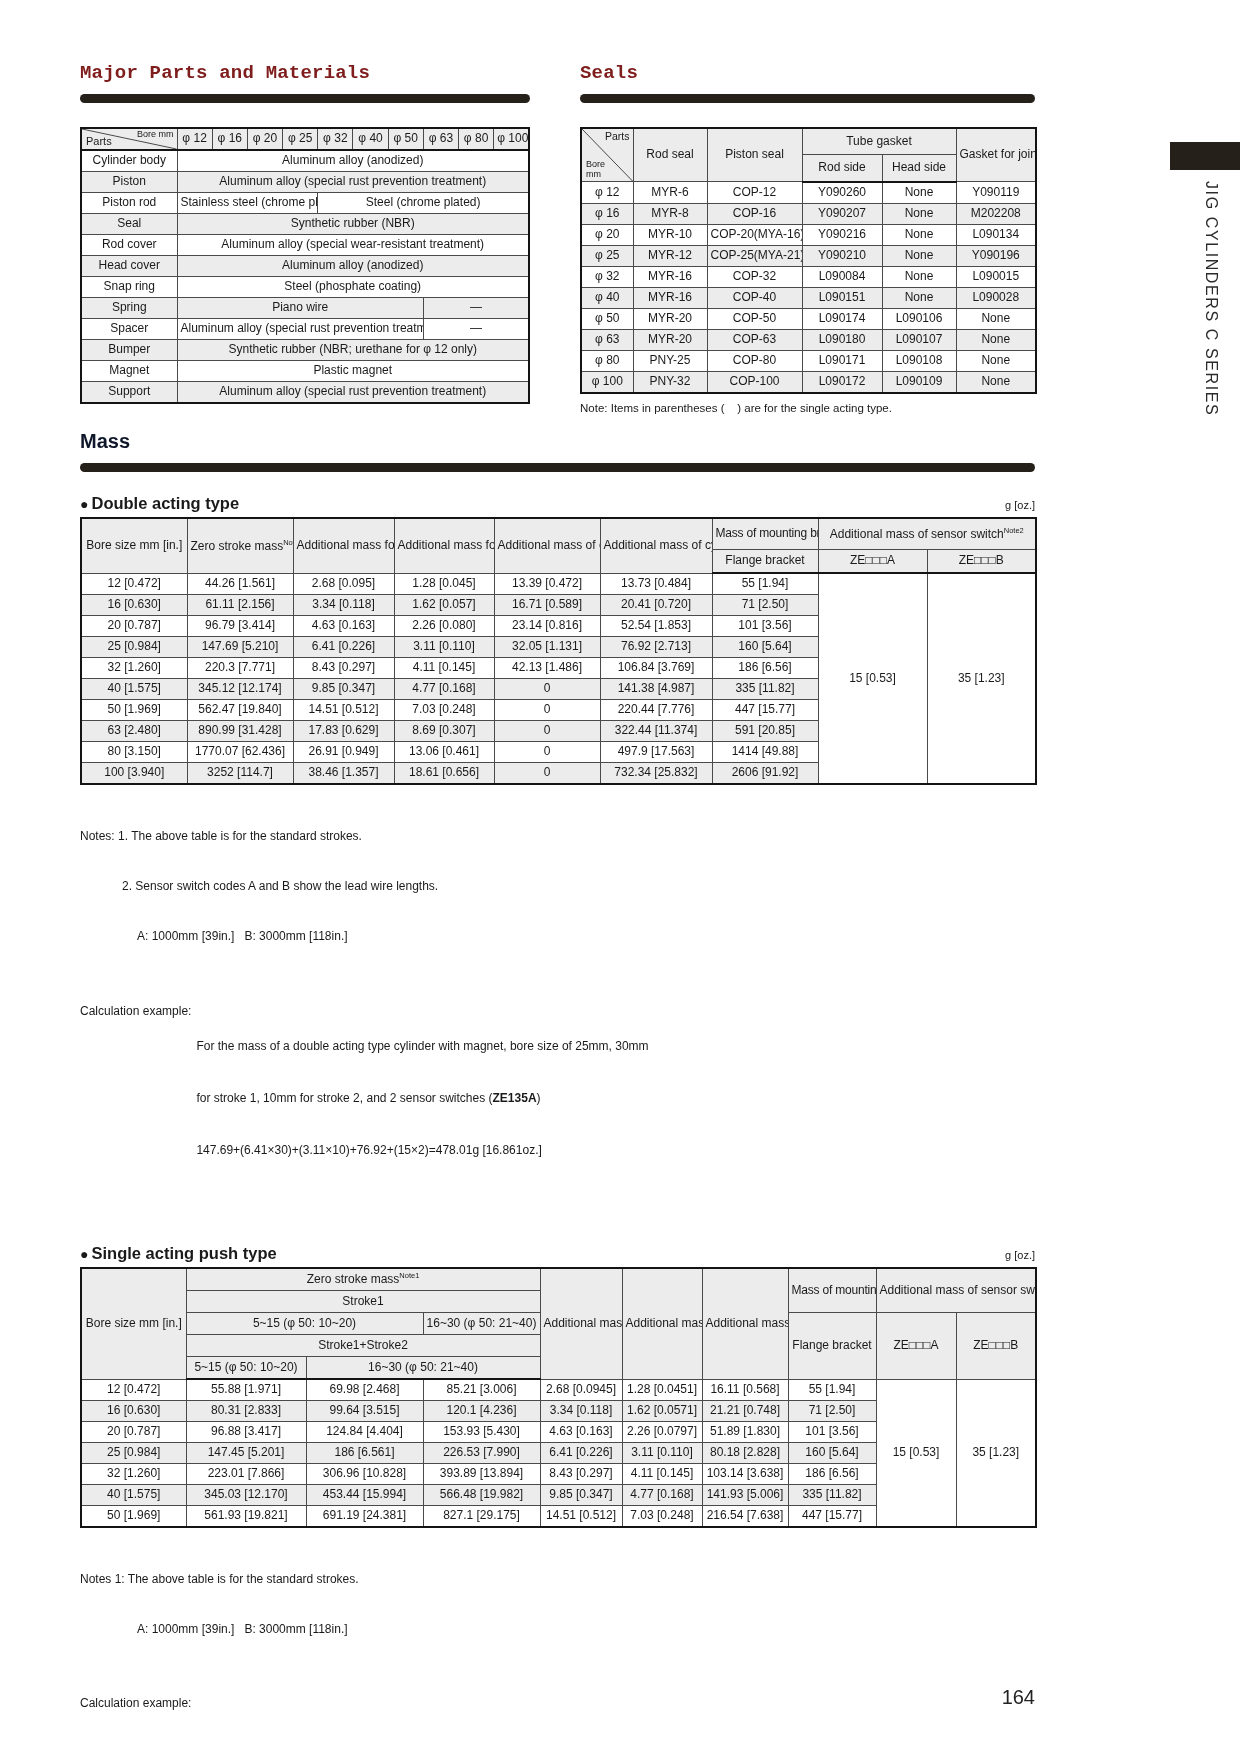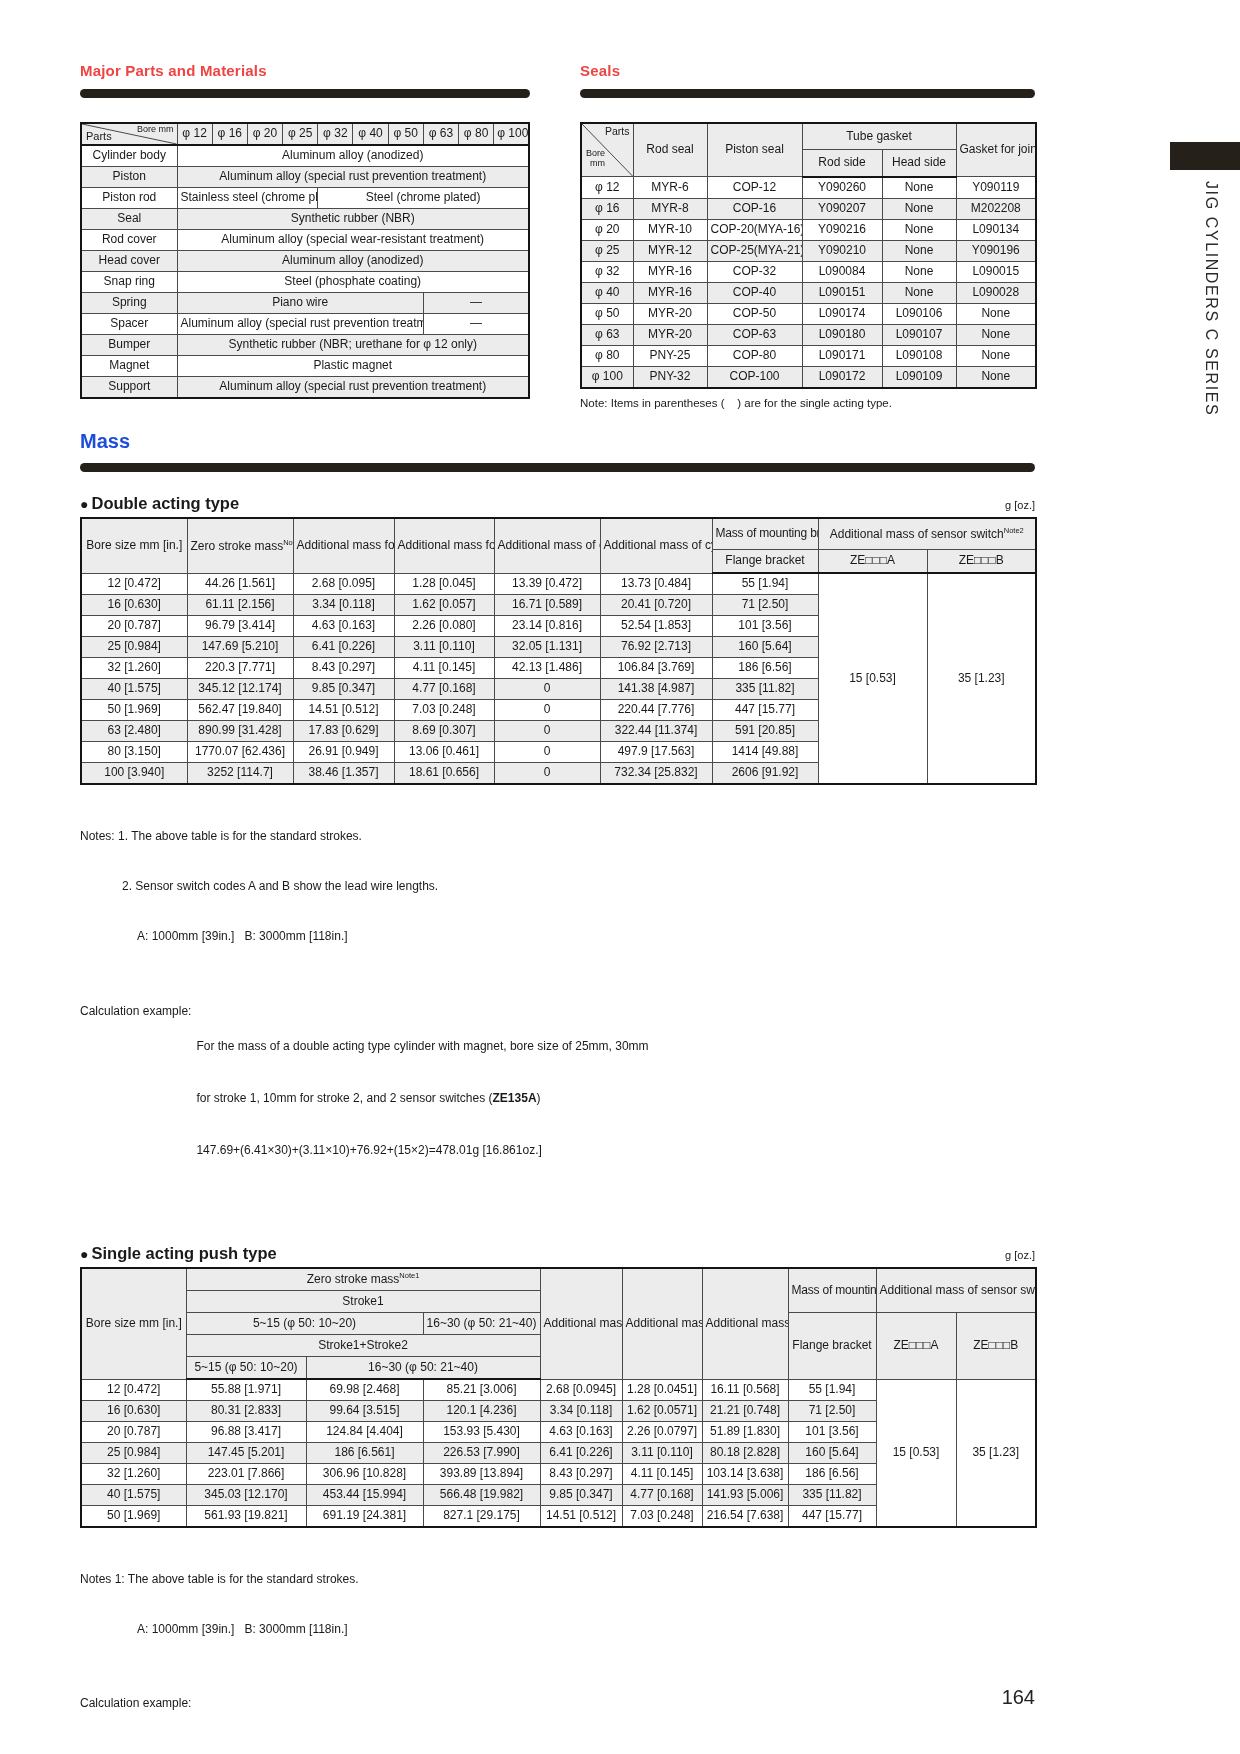--- a/index.html
+++ b/index.html
@@ -1,46 +1,46 @@
 <!DOCTYPE html>
 <html><head>
 <meta charset="utf-8">
 <style>
   html,body{margin:0;padding:0;background:#ffffff;}
   .page{position:relative;width:1240px;height:1754px;background:#fff;overflow:hidden;
         font-family:"Liberation Sans","DejaVu Sans",sans-serif;color:#1a1a1a;}
   .topcols{position:absolute;left:80px;top:62px;width:955px;display:flex;}
   .lcol{width:450px;margin-right:50px;}
   .rcol{width:455px;}
-  .sec-title{font-size:15px;font-weight:bold;letter-spacing:.2px;color:#ef4444;}
+  .sec-title{font-size:19px;font-weight:bold;letter-spacing:.2px;color:#7f1d1d;font-family:Liberation Mono, monospace;}
   .bar{height:9px;background:#26201b;border-radius:5px;margin-top:10px;}
   .tbl{border-collapse:collapse;width:100%;table-layout:fixed;margin-top:24px;
        border:2px solid #141414;}
   .tbl td,.tbl th{border:1px solid #4a4a4a;padding:0 3px;text-align:center;
        font-size:12px;line-height:1.12;height:20px;font-weight:normal;
        white-space:nowrap;overflow:hidden;}
   .hd{background:#ececec;white-space:pre-line;}
   .shade td{background:#ececec;}
   thead tr:last-child th{border-bottom:2px solid #141414;}
   .rowhead{text-align:left;padding-left:5px;}
   .small{font-size:10px;}
   .borehd{font-weight:bold;font-size:11px;padding:0 1px;}
   .sup{font-size:7.5px;vertical-align:super;}
   
   .diag{position:relative;padding:0;background:#ececec;}
   .diag svg{position:absolute;left:0;top:0;width:100%;height:100%;}
   .diag .tr{position:absolute;top:1px;right:3px;font-size:9px;line-height:1;}
   .diag .bl{position:absolute;bottom:2px;left:4px;font-size:11px;line-height:1;}
-  .diag .bl2{position:absolute;bottom:8px;left:4px;font-size:9px;line-height:1.05;
-             text-align:right;white-space:pre-line;}
+  .diag .bl2{position:absolute;bottom:2px;left:4px;font-size:9px;line-height:1.05;
+             text-align:left;white-space:pre-line;}
   .diag .tr2{position:absolute;top:2px;right:3px;font-size:10.5px;line-height:1;}
   .seal-note{font-size:11.5px;margin-top:8px;white-space:pre-wrap;}
   
   .mass{position:absolute;left:80px;top:430px;width:955px;}
-  .mass-title{font-size:20px;font-weight:bold;color:#1d4ed8;}
+  .mass-title{font-size:20px;font-weight:bold;color:#0f172a;}
   .sub{display:flex;align-items:baseline;margin-top:22px;}
   .bullet{font-size:14px;margin-right:3px;}
   .subtitle{font-size:16.5px;font-weight:bold;}
   .unit{margin-left:auto;font-size:11px;text-align:center;}
   .mtbl{margin-top:4px;}
   .mtbl td{white-space:nowrap;}
   .boldcell{font-weight:bold;text-align:right;padding-right:10px;}
   .sealbore{font-weight:bold;text-align:right;padding-right:8px;}
   .ze{font-weight:bold;}
   .h10{font-size:9.5px;}

